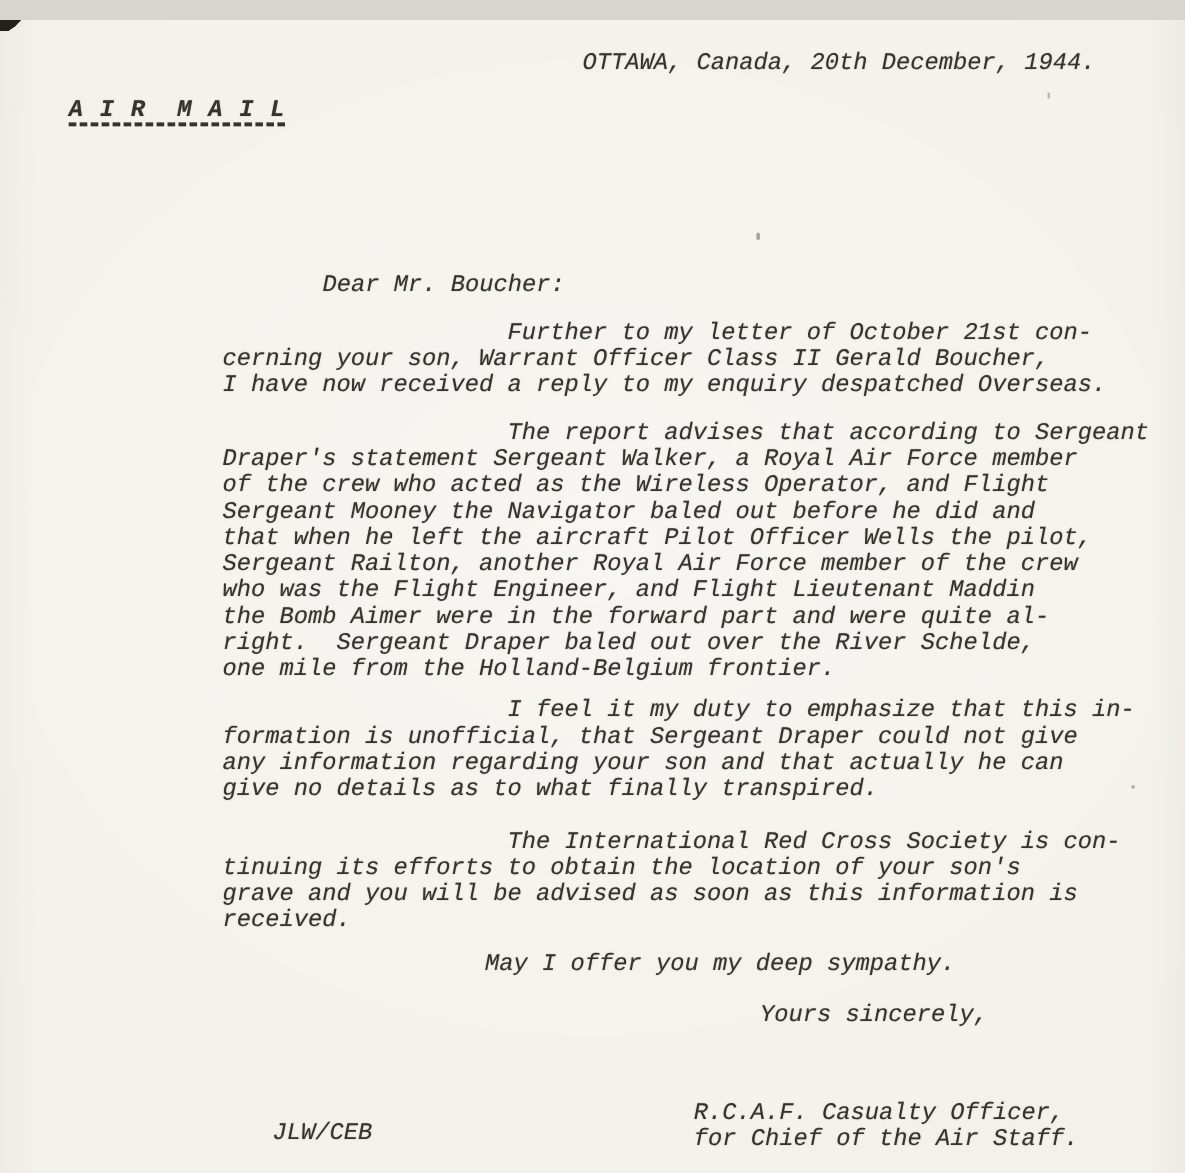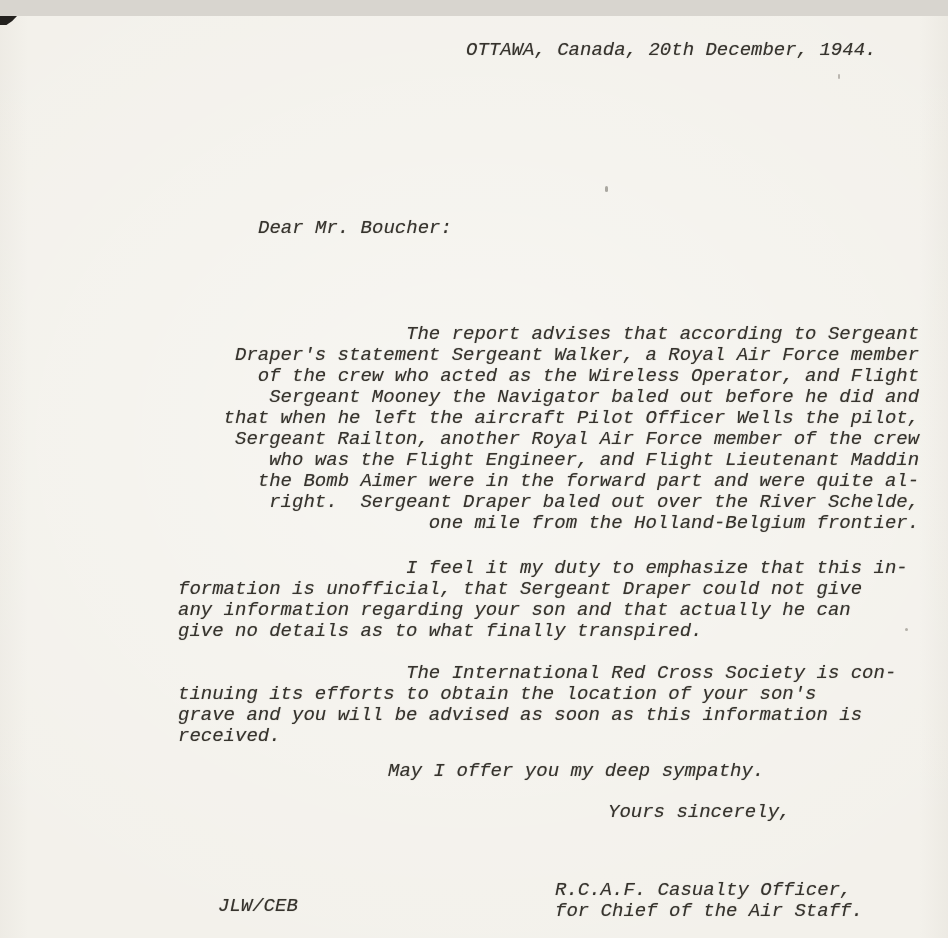--- a/index.html
+++ b/index.html
@@ -31,21 +31,21 @@
     text-decoration:underline;
     text-decoration-style:dashed;
     text-decoration-thickness:2.5px;
     text-underline-offset:5px;
     font-weight:bold;
   }
   .address{top:119px;left:258px;}
   .salutation{top:202px;left:258px;}
   .para{left:178px;}
   .p1{top:240px;}
-  .p2{top:308px;text-align:right;}
+  .p2{top:320px;}
   .p3{top:542px;}
   .p4{top:647px;}
   .sympathy{top:745px;left:388px;}
   .closing{top:786px;left:608px;}
   .signature{top:864px;left:555px;}
   .initials{top:880px;left:218px;}
   .corner-artifact{
     position:absolute;top:0;left:0;
     width:17px;height:9px;
     background:#23211e;
@@ -60,24 +60,28 @@
 
 <div class="page">
 
   <div class="corner-artifact"></div>
   <div class="speck-a"></div>
   <div class="speck-b"></div>
   <div class="speck-c"></div>
 
   <div class="txt dateline">OTTAWA, Canada, 20th December, 1944.</div>
 
+  <div class="txt airmail">A I R  M A I L</div>
 
 
   <div class="txt salutation">Dear Mr. Boucher:</div>
 
+  <div class="txt para p1">                    Further to my letter of October 21st con-
+cerning your son, Warrant Officer Class II Gerald Boucher,
+I have now received a reply to my enquiry despatched Overseas.</div>
 
   <div class="txt para p2">                    The report advises that according to Sergeant
 Draper's statement Sergeant Walker, a Royal Air Force member
 of the crew who acted as the Wireless Operator, and Flight
 Sergeant Mooney the Navigator baled out before he did and
 that when he left the aircraft Pilot Officer Wells the pilot,
 Sergeant Railton, another Royal Air Force member of the crew
 who was the Flight Engineer, and Flight Lieutenant Maddin
 the Bomb Aimer were in the forward part and were quite al-
 right.  Sergeant Draper baled out over the River Schelde,

